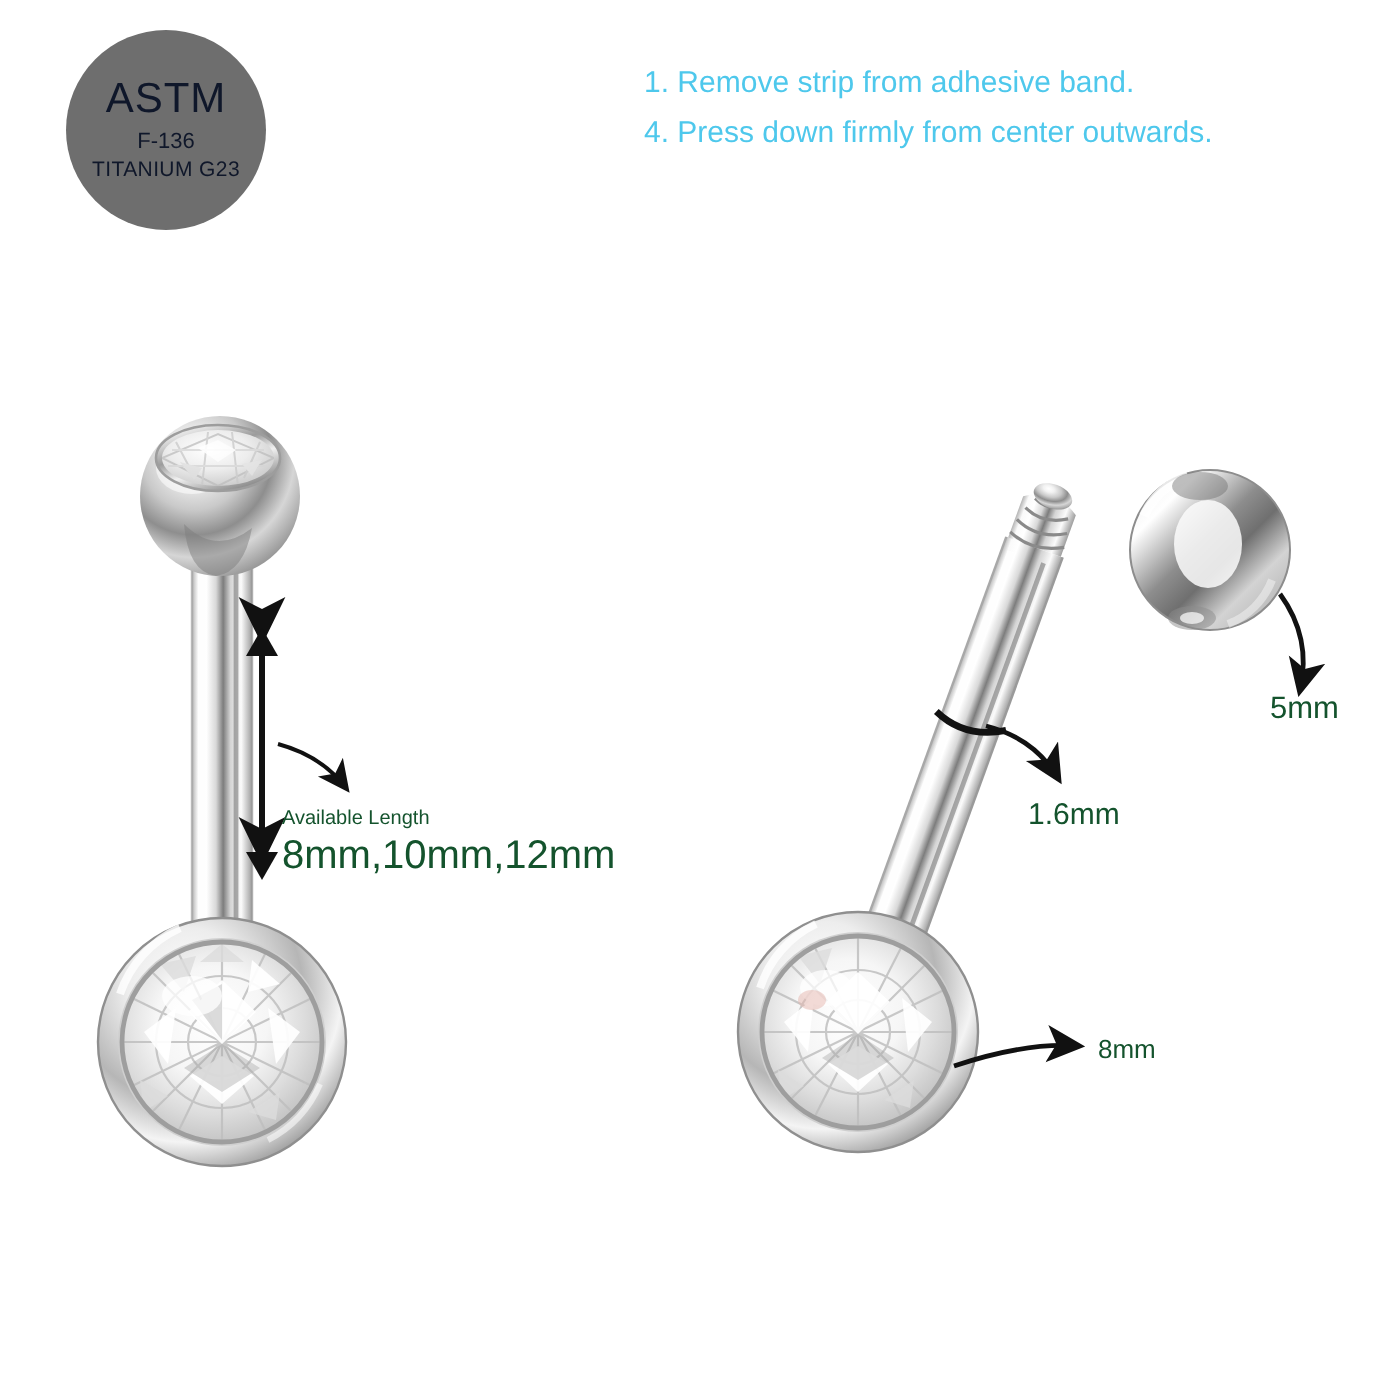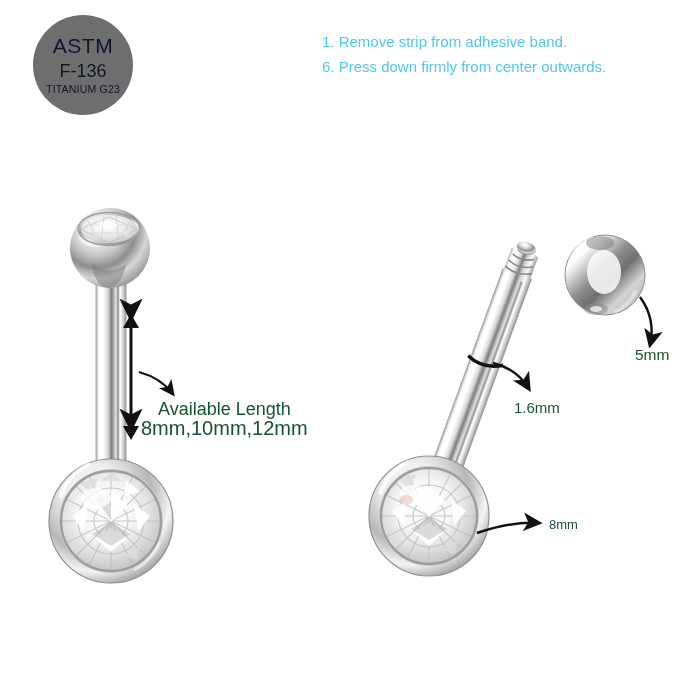--- a/index.html
+++ b/index.html
@@ -16,59 +16,59 @@
   
   .astm-badge{
     position:absolute;left:33px;top:15px;
     width:100px;height:100px;border-radius:50%;
     background:#6e6e6e;
     display:flex;flex-direction:column;
     align-items:center;justify-content:center;
     color:#0f172a;line-height:1.12;
   }
   .astm-line1{font-size:21px;letter-spacing:.5px;}
-  .astm-line2{font-size:18px;margin-top:3px;}
+  .astm-line2{font-size:11px;margin-top:3px;}
   .astm-line3{font-size:10.5px;margin-top:3px;letter-spacing:.2px;}
 
   
   .instructions{
     position:absolute;left:322px;top:30px;
     color:#4ec8ec;font-size:15px;line-height:24.5px;
     white-space:nowrap;
   }
   .instructions div{white-space:nowrap;}
 
   
   .lbl{
     position:absolute;color:#14532d;white-space:nowrap;
     font-size:15.5px;line-height:19px;
   }
   .lbl-avail{left:141px;top:400px;}
-  .lbl-avail .l1{font-size:18px;text-align:center;}
+  .lbl-avail .l1{font-size:10px;}
   .lbl-avail .l2{font-size:20px;}
   .lbl-16{left:514px;top:398px;font-size:15px;}
   .lbl-5{left:635px;top:345px;font-size:15.5px;}
   .lbl-8{left:549px;top:515px;font-size:13px;}
 
   svg.overlay{position:absolute;left:0;top:0;width:700px;height:700px;pointer-events:none;}
 </style>
 </head>
 <body>
 
 <div class="stage">
 
   <div class="astm-badge">
     <div class="astm-line1">ASTM</div>
     <div class="astm-line2">F-136</div>
     <div class="astm-line3">TITANIUM G23</div>
   </div>
 
   <div class="instructions">
     <div>1. Remove strip from adhesive band.</div>
-    <div>6. Press down firmly from center outwards.</div>
+    <div>4. Press down firmly from center outwards.</div>
   </div>
 
   <svg class="overlay" viewBox="0 0 700 700">
     <defs>
 
       <radialGradient id="ballGrad" cx="34%" cy="26%" r="78%">
         <stop offset="0%" stop-color="#ffffff"></stop>
         <stop offset="18%" stop-color="#f2f2f2"></stop>
         <stop offset="42%" stop-color="#c9c9c9"></stop>
         <stop offset="62%" stop-color="#8e8e8e"></stop>

